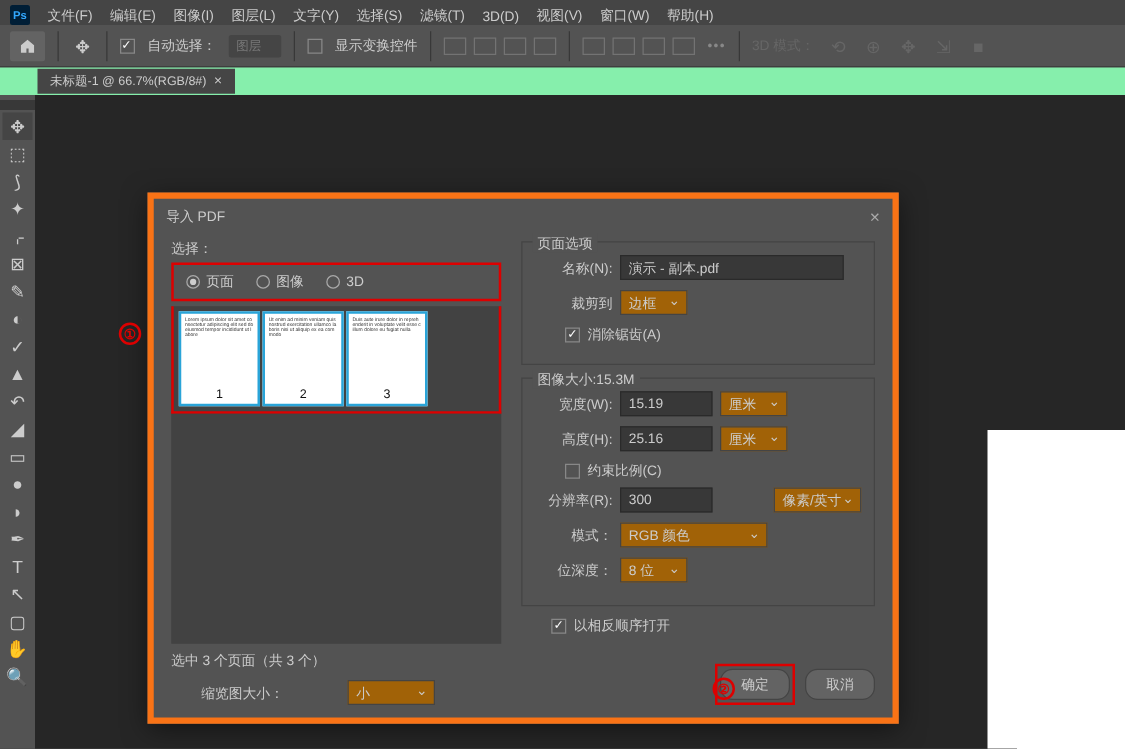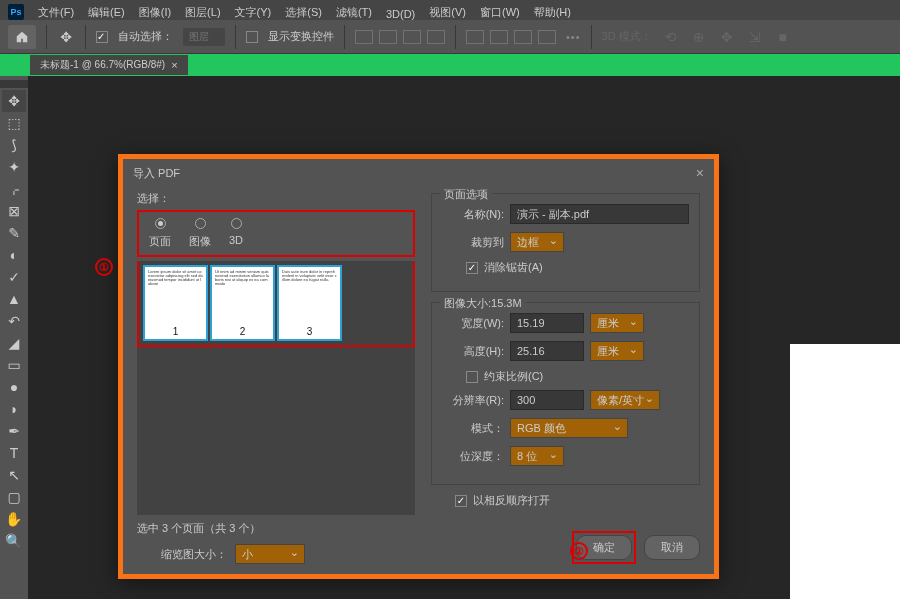--- a/index.html
+++ b/index.html
@@ -15,42 +15,42 @@
     .opt-icon { width: 18px; height: 18px; display: flex; align-items: center; justify-content: center; font-size: 14px; }
     .opt-checkbox { width: 12px; height: 12px; border: 1px solid #888; }
     .opt-checkbox.checked::after { content: "✓"; color: #fff; font-size: 10px; display: block; line-height: 10px; }
     .opt-select { background: #454545; padding: 2px 16px 2px 6px; border-radius: 2px; font-size: 10px; color: #777; }
     .opt-label { font-size: 11px; }
     .align-group { display: flex; gap: 6px; }
     .align-icon { width: 18px; height: 14px; border: 1px solid #888; position: relative; opacity: 0.6; }
     .opt-dots { color: #888; letter-spacing: 1px; }
     .opt-disabled { color: #666; }
     
-    .tabbar { background: #22c55e; height: 22px; display: flex; align-items: center; padding-left: 30px; }
+    .tabbar { background: #86efac; height: 22px; display: flex; align-items: center; padding-left: 30px; }
     .tab { background: #454545; padding: 3px 10px; font-size: 10px; display: flex; align-items: center; gap: 6px; }
     .tab-close { font-size: 11px; cursor: pointer; }
     
     .main { display: flex; height: calc(100% - 76px); }
     .toolbar { width: 28px; background: #535353; display: flex; flex-direction: column; padding-top: 4px; }
     .toolbar::before { content: ""; height: 8px; background: #383838; margin-bottom: 2px; }
     .tool { width: 24px; height: 22px; margin: 0 2px; display: flex; align-items: center; justify-content: center; font-size: 14px; color: #ccc; cursor: pointer; }
     .tool.active { background: #454545; }
     .canvas-area { flex: 1; background: #262626; position: relative; }
     .canvas { position: absolute; right: 0; bottom: 0; width: 110px; height: 255px; background: #fff; }
     
     .dialog { position: absolute; left: 118px; top: 154px; width: 601px; height: 425px; background: #535353; border: 5px solid #f97316; box-shadow: 0 4px 20px rgba(0,0,0,0.5); }
     .dialog-title { height: 28px; display: flex; align-items: center; justify-content: space-between; padding: 0 10px; font-size: 11px; }
     .dialog-close { font-size: 14px; cursor: pointer; color: #aaa; }
     .dialog-body { display: flex; padding: 4px 14px 10px; gap: 16px; height: calc(100% - 28px); }
     .dialog-left { width: 280px; display: flex; flex-direction: column; }
     .dialog-right { flex: 1; display: flex; flex-direction: column; gap: 8px; }
     
     .select-label { font-size: 11px; margin-bottom: 4px; }
     .radio-row { display: flex; gap: 18px; padding: 6px 10px; border: 2px solid #d00; margin-bottom: 4px; }
-    .radio { display: flex; align-items: center; gap: 5px; font-size: 11px; flex-direction: column; }
+    .radio { display: flex; align-items: center; gap: 5px; font-size: 11px; }
     .radio-circle { width: 11px; height: 11px; border: 1px solid #aaa; border-radius: 50%; position: relative; }
     .radio-circle.checked::after { content: ""; position: absolute; inset: 2px; background: #ccc; border-radius: 50%; }
     
     .thumb-area { border: 2px solid #d00; border-top: none; padding: 4px; display: flex; gap: 2px; background: #424242; }
     .thumb { width: 65px; height: 76px; background: #fff; border: 2px solid #2aa4d8; position: relative; display: flex; flex-direction: column; }
     .thumb-content { flex: 1; padding: 3px; font-size: 4px; line-height: 4px; color: #333; overflow: hidden; word-break: break-all; }
     .thumb-num { text-align: center; font-size: 10px; color: #111; padding-bottom: 2px; }
     .thumb-fill { flex: 1; background: #424242; }
     
     .status-text { font-size: 11px; margin-top: 6px; }
@@ -59,21 +59,21 @@
     .fieldset { border: 1px solid #444; padding: 10px 10px 10px 10px; margin-top: 2px; position: relative; }
     .fieldset-legend { position: absolute; top: -7px; left: 8px; background: #535353; padding: 0 4px; font-size: 11px; }
     .form-row { display: flex; align-items: center; gap: 6px; margin-bottom: 8px; font-size: 11px; }
     .form-row label { width: 62px; text-align: right; }
     .form-input { background: #383838; border: 1px solid #2a2a2a; color: #ccc; padding: 2px 6px; font-size: 11px; height: 20px; }
     .form-input.wide { width: 179px; }
     .form-input.mid { width: 74px; }
     .form-select { background: #a16207; border: 1px solid #444; color: #ccc; padding: 2px 6px; font-size: 11px; height: 20px; position: relative; }
     .form-select::after { content: "⌄"; position: absolute; right: 5px; top: 1px; }
     .form-select.sm { width: 54px; }
-    .form-select.md { width: 70px; }
+    .form-select.md { width: 70px; margin-left: 43px; }
     .form-select.lg { width: 118px; }
     .chk-row { display: flex; align-items: center; gap: 6px; font-size: 11px; margin-bottom: 6px; padding-left: 24px; }
     .chk { width: 12px; height: 12px; border: 1px solid #888; }
     .chk.checked::after { content: "✓"; color: #fff; font-size: 10px; display: block; line-height: 10px; text-align: center; }
     
     .dialog-buttons { display: flex; gap: 8px; justify-content: flex-end; margin-top: auto; align-items: center; }
     .btn { background: #636363; border: 1px solid #444; color: #ccc; padding: 4px 16px; font-size: 11px; border-radius: 10px; cursor: pointer; }
     .btn-ok-wrap { border: 2px solid #d00; padding: 2px; }
     
     .annotation { position: absolute; width: 18px; height: 18px; border: 2px solid #d00; border-radius: 50%; color: #d00; font-weight: bold; font-size: 11px; display: flex; align-items: center; justify-content: center; background: transparent; }

